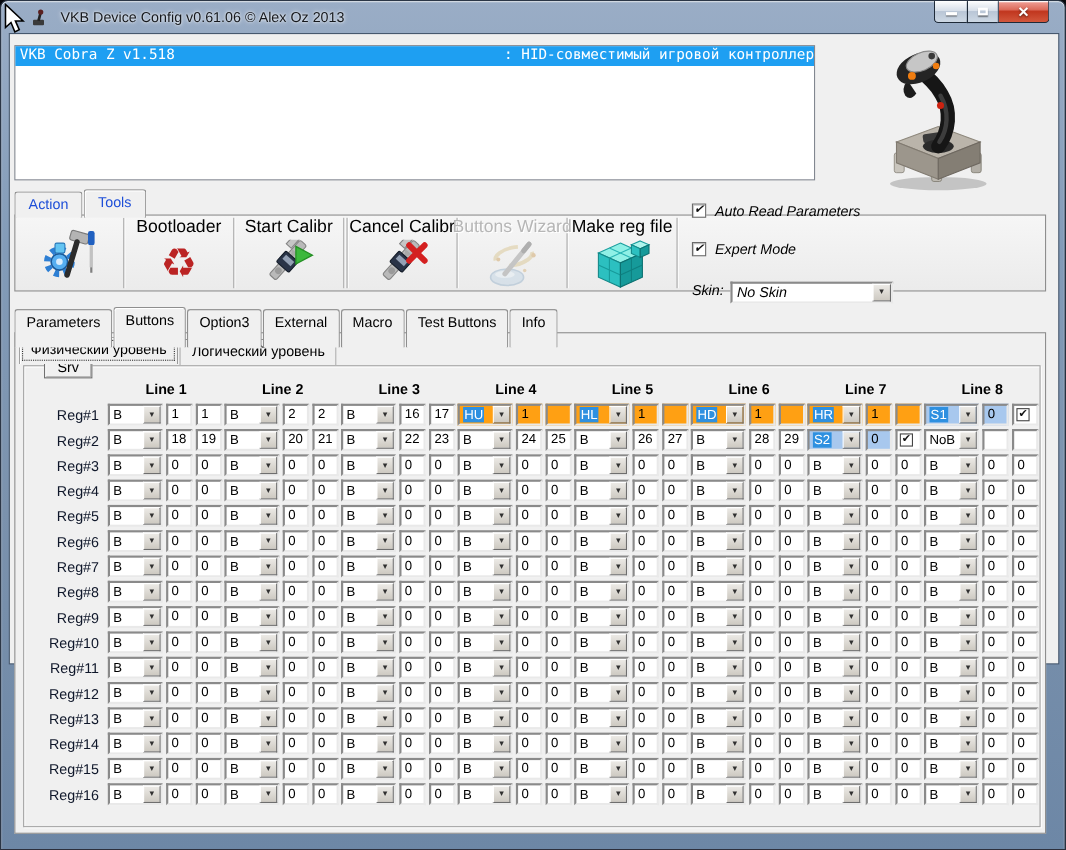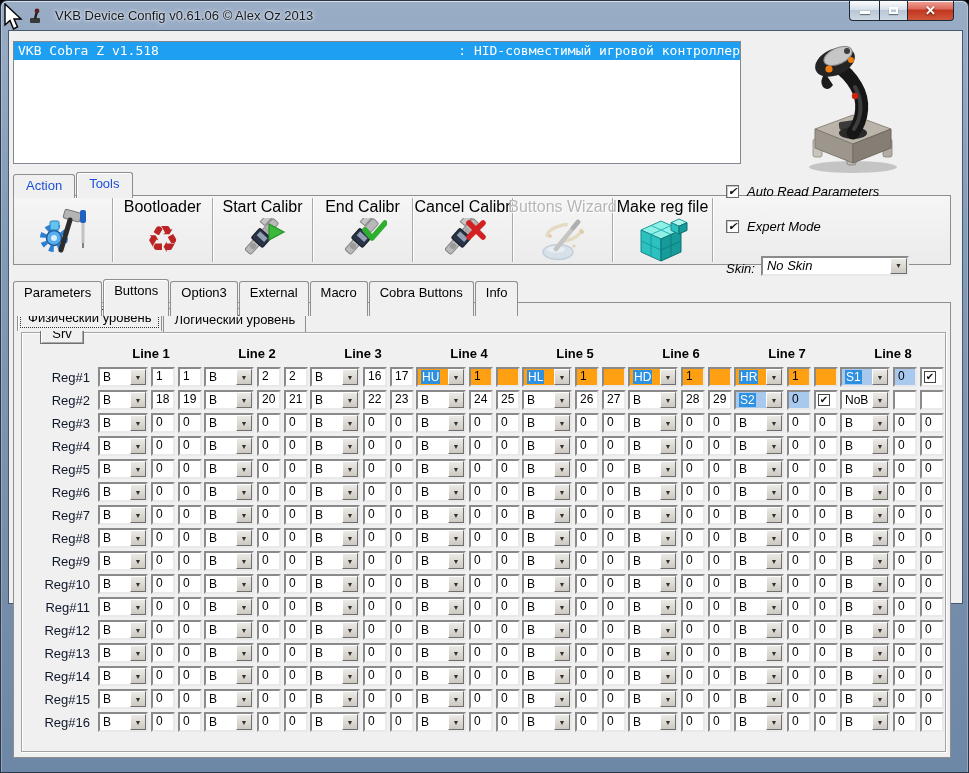--- a/index.html
+++ b/index.html
@@ -62,21 +62,21 @@
   .tbtn.disabled .ticon{opacity:.5;filter:saturate(.55);}
   .tsep{width:1px;background:#a8a8a8;box-shadow:1px 0 0 #fff;margin:2px 1px;}
   .recycle{font-size:37px;color:#bb2424;line-height:1;font-family:"DejaVu Sans",sans-serif;}
 
   .tb-right{flex:1;display:flex;flex-direction:column;justify-content:center;padding-left:12px;gap:20px;font-style:italic;}
   .cbrow{display:flex;align-items:center;gap:8px;}
   .cbbox{width:13px;height:13px;background:#fff;border:1px solid #6a6a6a;
     box-shadow:inset 1px 1px 0 #c8c8c8;display:flex;align-items:center;justify-content:center;}
   .cbbox.checked::after{content:"✔";font-size:11px;line-height:1;color:#111;margin-top:-1px;}
   .cblabel{font-size:13px;color:#000;}
-  .skinrow{display:flex;align-items:flex-end;gap:6px;margin-top:2px;}
+  .skinrow{display:flex;align-items:flex-start;gap:6px;margin-top:2px;}
   .skinlabel{font-size:13px;color:#000;}
   .skindd{width:148px;height:20px;background:#fff;border:2px solid;border-color:#8a8a8a #e9e9e9 #e9e9e9 #8a8a8a;
     position:relative;font-size:13px;line-height:16px;padding-left:4px;color:#000;}
   .skindd .ddb{position:absolute;right:0;top:0;bottom:0;width:17px;}
 
   
   .main-tabs{position:absolute;left:4px;top:248px;display:flex;z-index:3;}
   .xtab{font-size:13px;padding:3px 10px 16px 10px;border:1px solid #8e8e8e;border-bottom:none;
     border-radius:3px 3px 0 0;margin-right:1px;background:#f0f0f0;position:relative;top:2px;}
   .xtab.active{top:0;padding-bottom:7px;margin-bottom:-2px;z-index:4;box-shadow:inset 1px 1px 0 #fff;}
@@ -218,36 +218,20 @@
               <rect x="14" y="12" width="15" height="13" rx="1.5" fill="#2a3448" stroke="#141c28" stroke-width="1"></rect>
               <rect x="16.5" y="14.5" width="10" height="5" fill="#93a0b4"></rect>
               <circle cx="21" cy="30" r="3" fill="#9a9a9a"></circle>
             </g>
             <polygon points="30,6 45,14 30,22" fill="#3cb83c" stroke="#259025" stroke-width="1.2"></polygon>
           </svg>
         </div>
       </div>
       <div class="tsep"></div>
 
-      <div class="tbtn">
-        <div class="tlabel">End Calibr</div>
-        <div class="ticon">
-          <svg width="48" height="44" viewBox="0 0 48 44">
-            <g transform="rotate(42 20 20)">
-              <rect x="17" y="-4" width="8" height="42" rx="2" fill="#b9b9b9" stroke="#848484" stroke-width="1"></rect>
-              <rect x="10" y="-6" width="6" height="13" fill="#c6c6c6" stroke="#848484" stroke-width="1"></rect>
-              <polygon points="17,7 25,7 21,13" fill="#a8a8a8"></polygon>
-              <rect x="14" y="12" width="15" height="13" rx="1.5" fill="#2a3448" stroke="#141c28" stroke-width="1"></rect>
-              <rect x="16.5" y="14.5" width="10" height="5" fill="#93a0b4"></rect>
-              <circle cx="21" cy="30" r="3" fill="#9a9a9a"></circle>
-            </g>
-            <path d="M26,12 l7,8 l13,-15" fill="none" stroke="#2fae2f" stroke-width="5.5" stroke-linecap="round" stroke-linejoin="round"></path>
-          </svg>
-        </div>
-      </div>
       <div class="tsep"></div>
 
       <div class="tbtn">
         <div class="tlabel">Cancel Calibr</div>
         <div class="ticon">
           <svg width="48" height="44" viewBox="0 0 48 44">
             <g transform="rotate(42 20 20)">
               <rect x="17" y="-4" width="8" height="42" rx="2" fill="#b9b9b9" stroke="#848484" stroke-width="1"></rect>
               <rect x="10" y="-6" width="6" height="13" fill="#c6c6c6" stroke="#848484" stroke-width="1"></rect>
               <polygon points="17,7 25,7 21,13" fill="#a8a8a8"></polygon>
@@ -317,21 +301,21 @@
         </div>
       </div>
     </div>
 
     <div class="main-tabs">
       <div class="xtab">Parameters</div>
       <div class="xtab active">Buttons</div>
       <div class="xtab">Option3</div>
       <div class="xtab">External</div>
       <div class="xtab">Macro</div>
-      <div class="xtab">Cobra Buttons</div>
+      <div class="xtab">Test Buttons</div>
       <div class="xtab">Info</div>
     </div>
 
     <div class="tab-page">
       <div class="sub-tabs">
         <div class="stab active">Физический уровень</div>
         <div class="stab">Логический уровень</div>
       </div>
 
       <div class="group-box">

